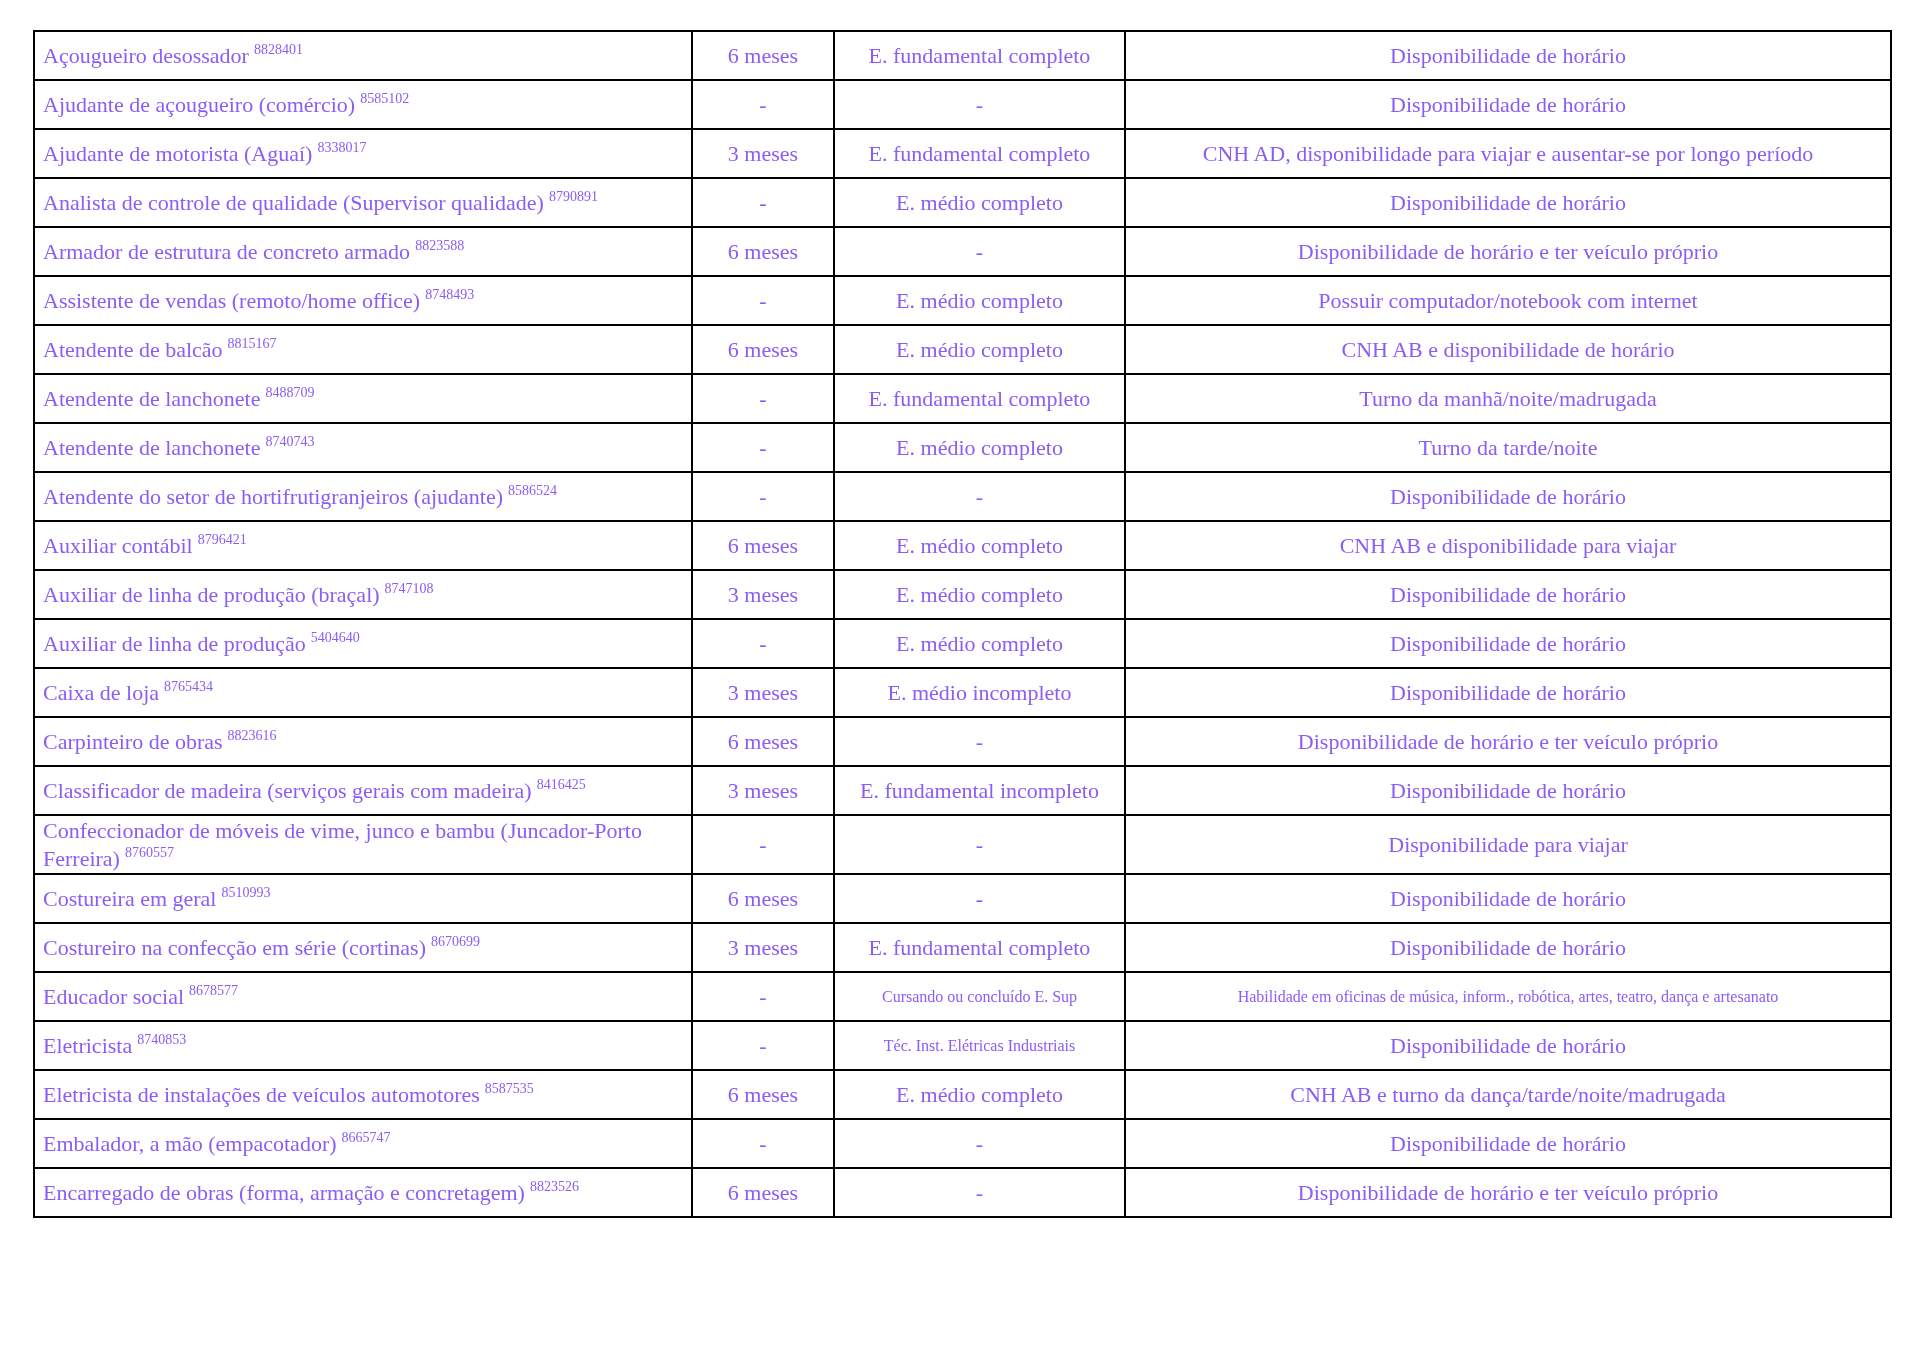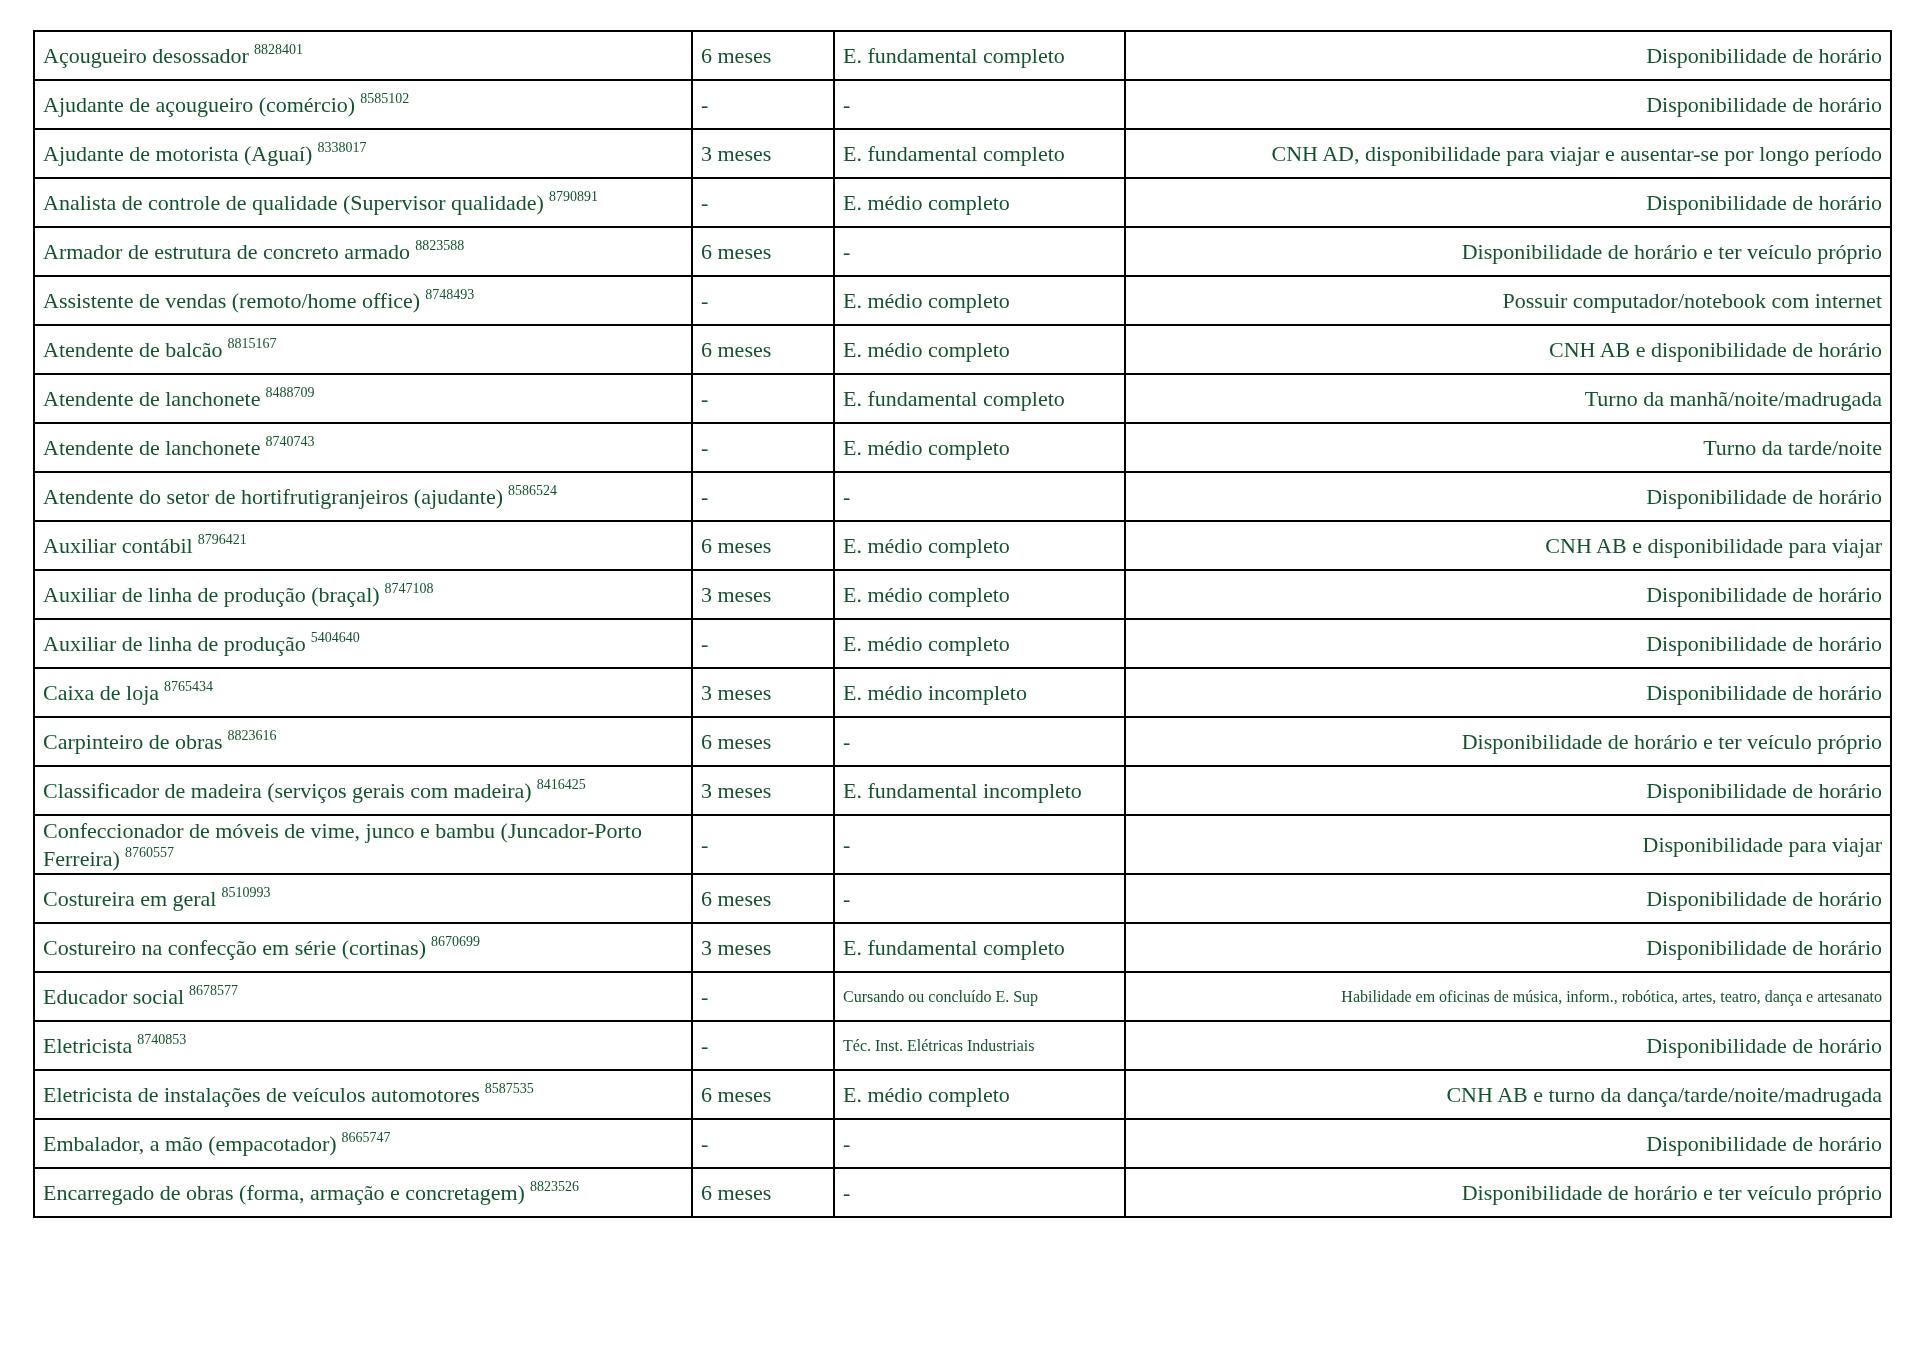--- a/index.html
+++ b/index.html
@@ -15,37 +15,38 @@
     left: 33px;
     top: 30px;
   }
   table.vacancies {
     border-collapse: collapse;
     table-layout: fixed;
     width: 1857px;
     background: #ffffff;
     font-family: "Liberation Serif", "DejaVu Serif", serif;
     font-size: 22px;
-    color: #14532d;
+    color: #8b5cf6;
   }
   table.vacancies td {
     border: 2px solid #000000;
     height: 45px;
     padding: 1px 8px;
     vertical-align: middle;
     overflow: hidden;
     line-height: 1.25;
   }
   td.cell-title {
     text-align: left;
   }
   td.cell-exp, td.cell-edu {
+    text-align: center;
   }
   td.cell-req {
-    text-align: right;
+    text-align: center;
     margin-top: 20px;
   }
   sup.job-code {
     font-size: 14px;
     margin-left: 5px;
     line-height: 0;
   }
   td.small-text {
     font-size: 16px;
   }

